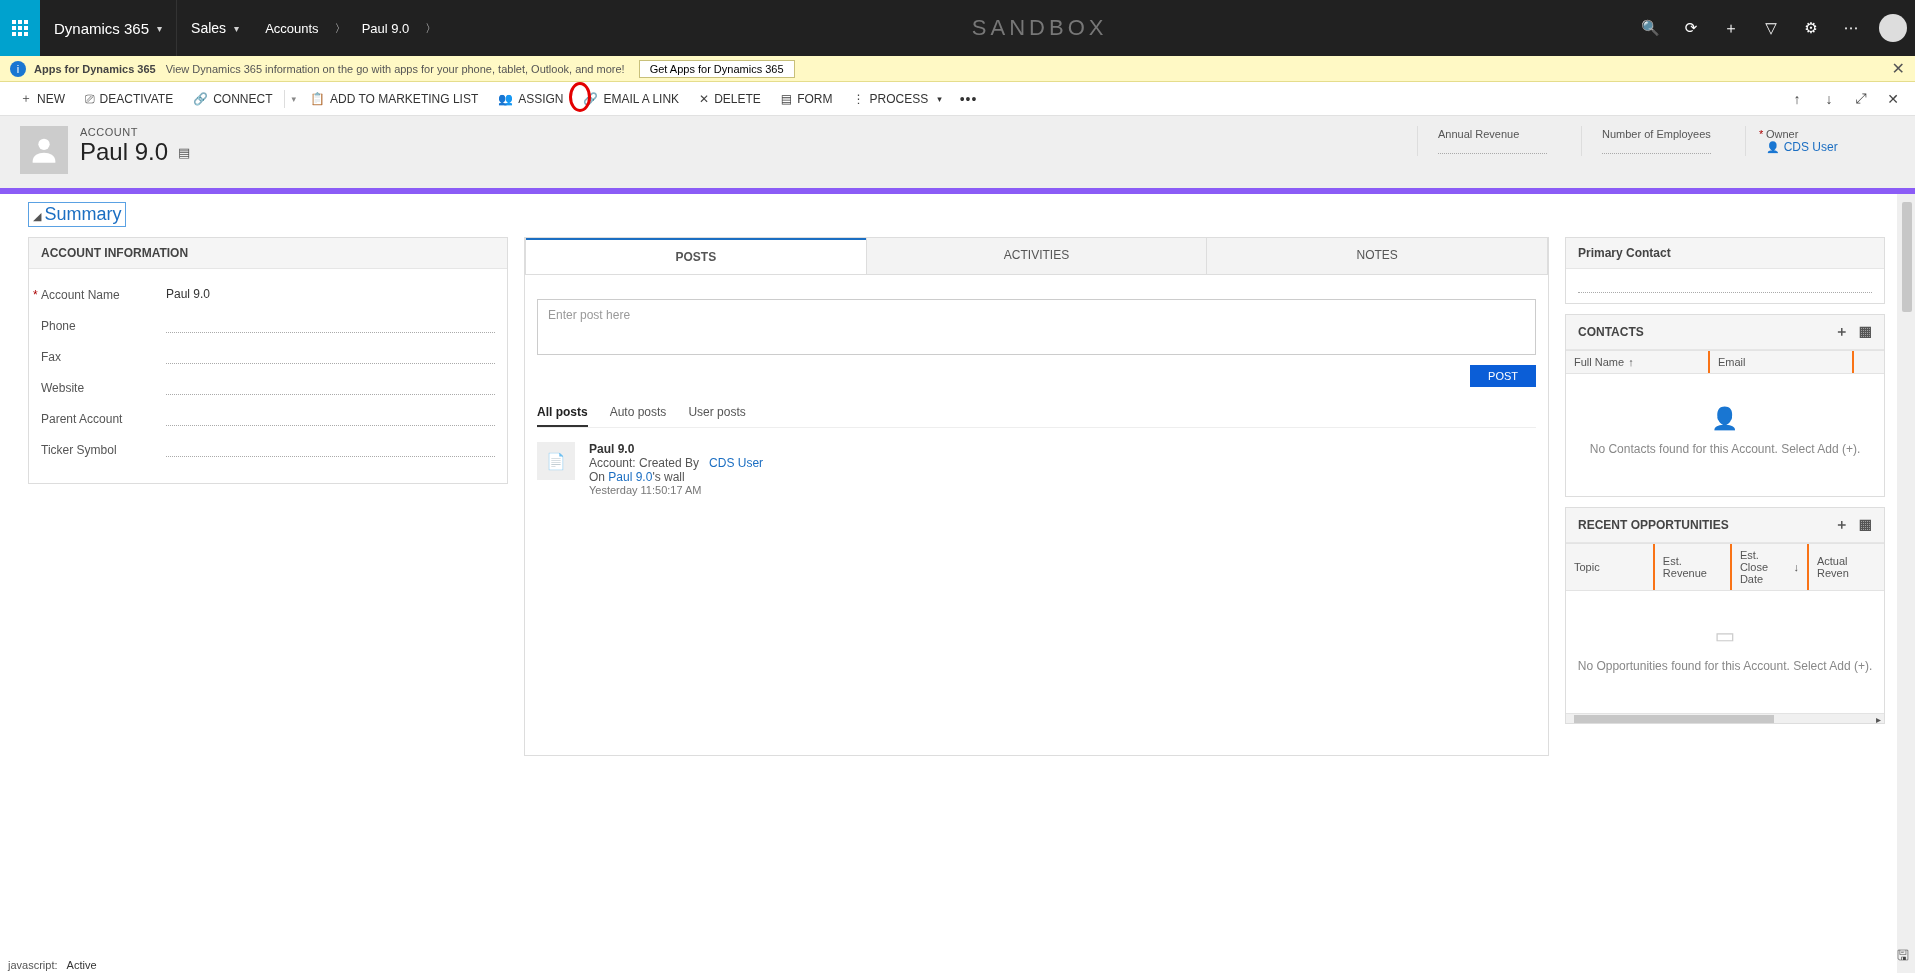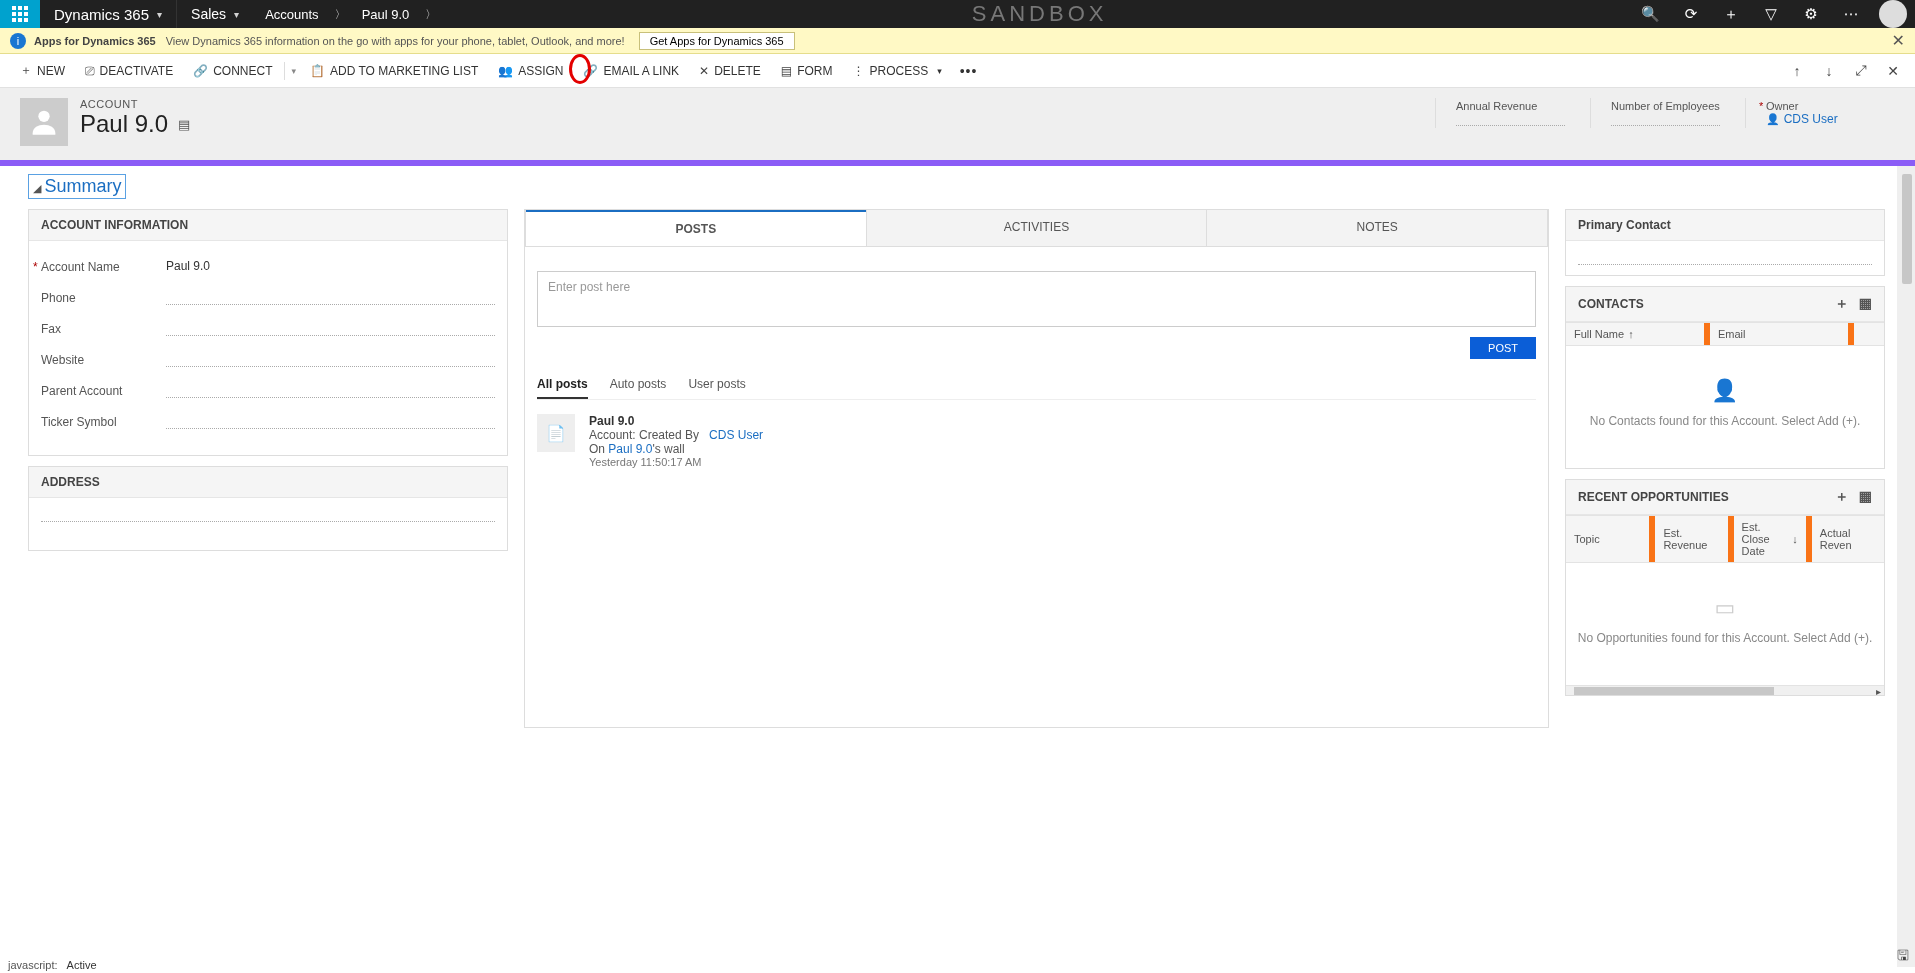--- a/index.html
+++ b/index.html
@@ -11,21 +11,21 @@
     background: #fff;
     overflow: hidden;
   }
 
   
   .topnav {
     display: flex;
     align-items: stretch;
     background: #212121;
     color: #fff;
-    height: 28px;
+    height: 56px;
   }
   .topnav .waffle {
     width: 40px;
     background: #00A2CE;
     display: flex;
     align-items: center;
     justify-content: center;
     font-size: 16px;
   }
   .topnav .brand {
@@ -134,21 +134,21 @@
     display:flex;
     align-items:flex-start;
   }
   .recordheader .avatar-box {
     width:48px;height:48px;background:#ccc;display:flex;align-items:center;justify-content:center;margin-right:12px;
   }
   .recordheader .avatar-box svg { width:34px; height:34px; fill:#fff;}
   .recordheader .title-area .label { font-size:11px; color:#555; letter-spacing:.5px;}
   .recordheader .title-area .name { font-size:24px; font-weight:300; color:#222; display:flex; align-items:center; gap:10px;}
   .recordheader .title-area .menu { font-size:13px; color:#555; cursor:pointer;}
-  .recordheader .fields { margin-left:auto; display:flex; gap:5px;justify-content:flex-end; }
+  .recordheader .fields { margin-left:auto; display:flex; gap:14px;justify-content:flex-end; }
   .recordheader .field {
     border-left:1px solid #ddd; padding:2px 20px; min-width:150px;
   }
   .recordheader .field .flabel { font-size:11px; color:#555; position:relative; }
   .recordheader .field .flabel.req::before { content:"*"; color:#a00; position:absolute; left:-7px;}
   .recordheader .field .fval { font-size:12px; color:#555; border-bottom:1px dotted #aaa; min-height:14px;}
   .recordheader .field .owner-val { color:#1b6ec2; font-size:12px; display:flex; align-items:center; gap:4px;}
   .recordheader .field .owner-val .picon{ color:#888; font-size:11px;}
 
   
@@ -253,21 +253,21 @@
   .post-item .pline { color:#555; }
   .post-item a { color:#1b6ec2; text-decoration:none; }
   .post-item .ptime { color:#777; font-size:11px;}
 
   
   .dot-line { border-bottom:1px dotted #aaa; min-height:14px; }
   .subgrid-head {
     display:flex; background:#f5f5f5; border-top:1px solid #e3e3e3; border-bottom:1px solid #e3e3e3;
     font-size:11px; color:#555;
   }
-  .subgrid-head .cell { padding:5px 8px; border-right:6px solid #f97316; flex:1; display:flex; align-items:center; gap:4px;}
+  .subgrid-head .cell { padding:5px 8px; border-right:2px solid #f97316; flex:1; display:flex; align-items:center; gap:4px;}
   .subgrid-head .cell:last-child{border-right:none;}
   .subgrid-empty {
     text-align:center; font-size:12px; color:#888; padding:32px 10px 40px;
   }
   .subgrid-empty .empty-icon { font-size:22px; color:#ccc; display:block; margin-bottom:10px;}
   .subgrid-scroll { height:10px; background:#f0f0f0; position:relative; border-top:1px solid #e3e3e3;}
   .subgrid-scroll .thumb { position:absolute; left:8px; top:1px; width:200px; height:8px; background:#c7c7c7;}
   .subgrid-scroll .end { position:absolute; right:3px; top:0; font-size:10px; color:#555;}
 
   
@@ -461,27 +461,20 @@
               <div class="lbl">Parent Account</div>
               <div class="val"></div>
             </div>
             <div class="form-row">
               <div class="lbl">Ticker Symbol</div>
               <div class="val"></div>
             </div>
           </div>
         </div>
 
-        <div class="panel">
-          <div class="panel-head">ADDRESS</div>
-          <div class="panel-body">
-            <div class="dot-line"></div>
-            <div style="height:18px;"></div>
-          </div>
-        </div>
       </div>
 
       <div class="col middle">
         <div class="panel" style="border-top:none;">
           <div class="tabs">
             <div class="tab active">POSTS</div>
             <div class="tab">ACTIVITIES</div>
             <div class="tab">NOTES</div>
           </div>
           <div class="panel-body" style="min-height:480px;">

